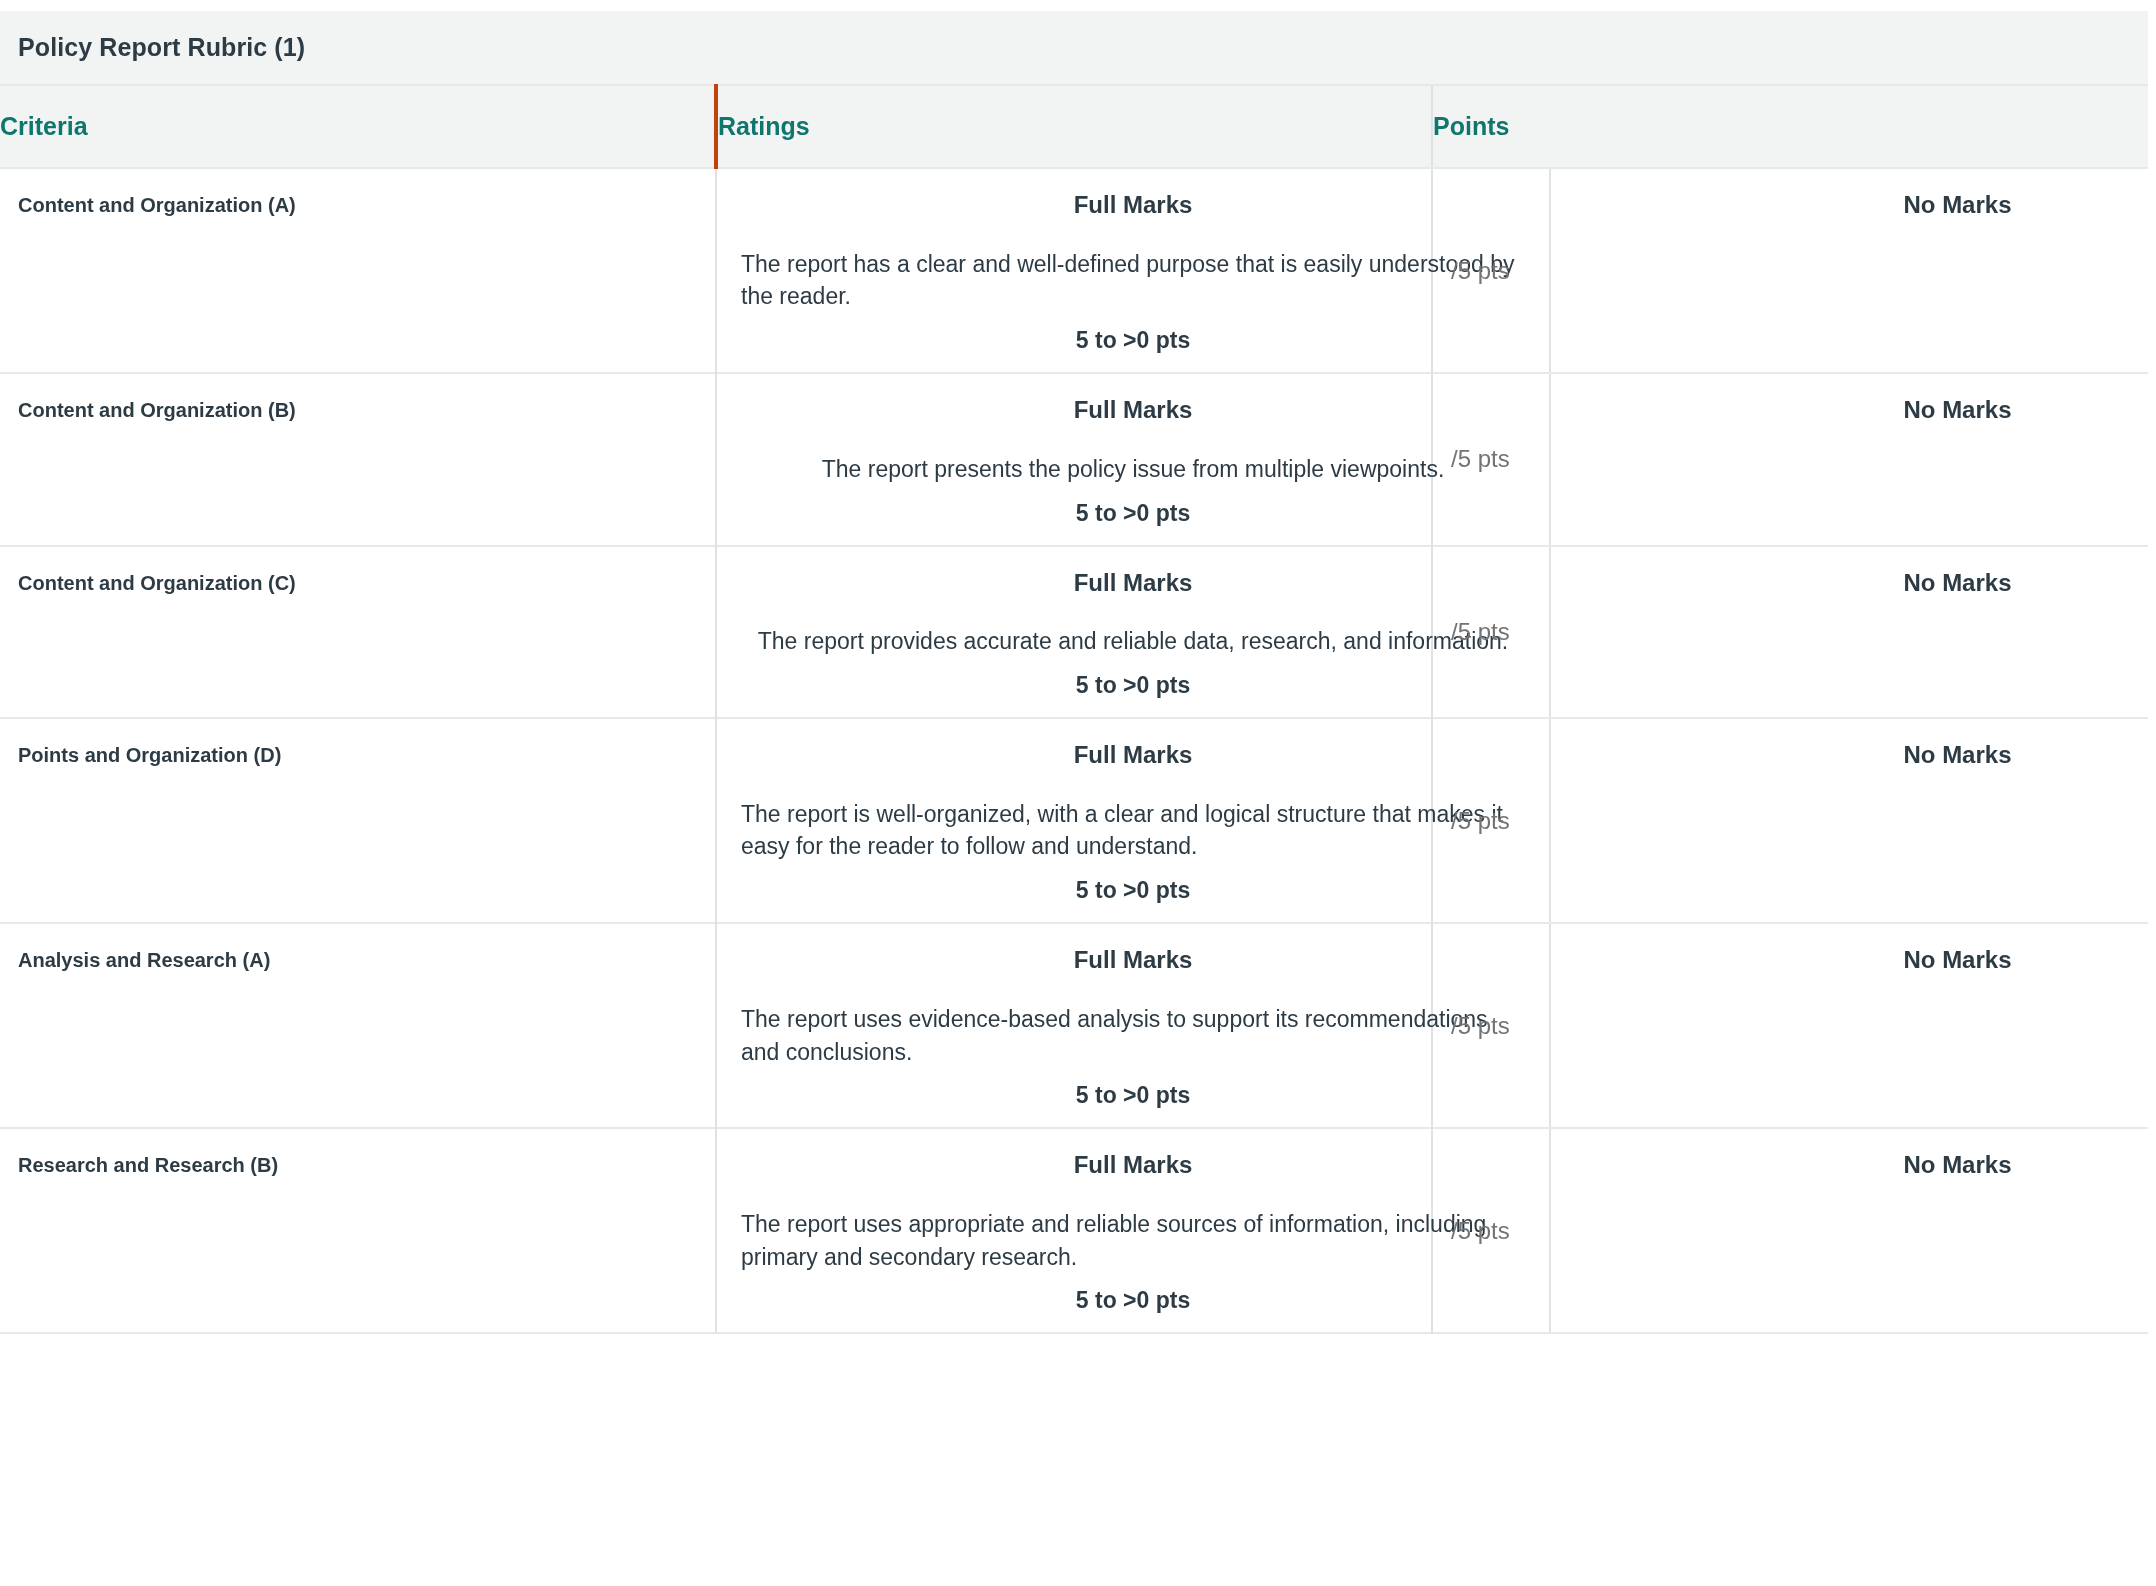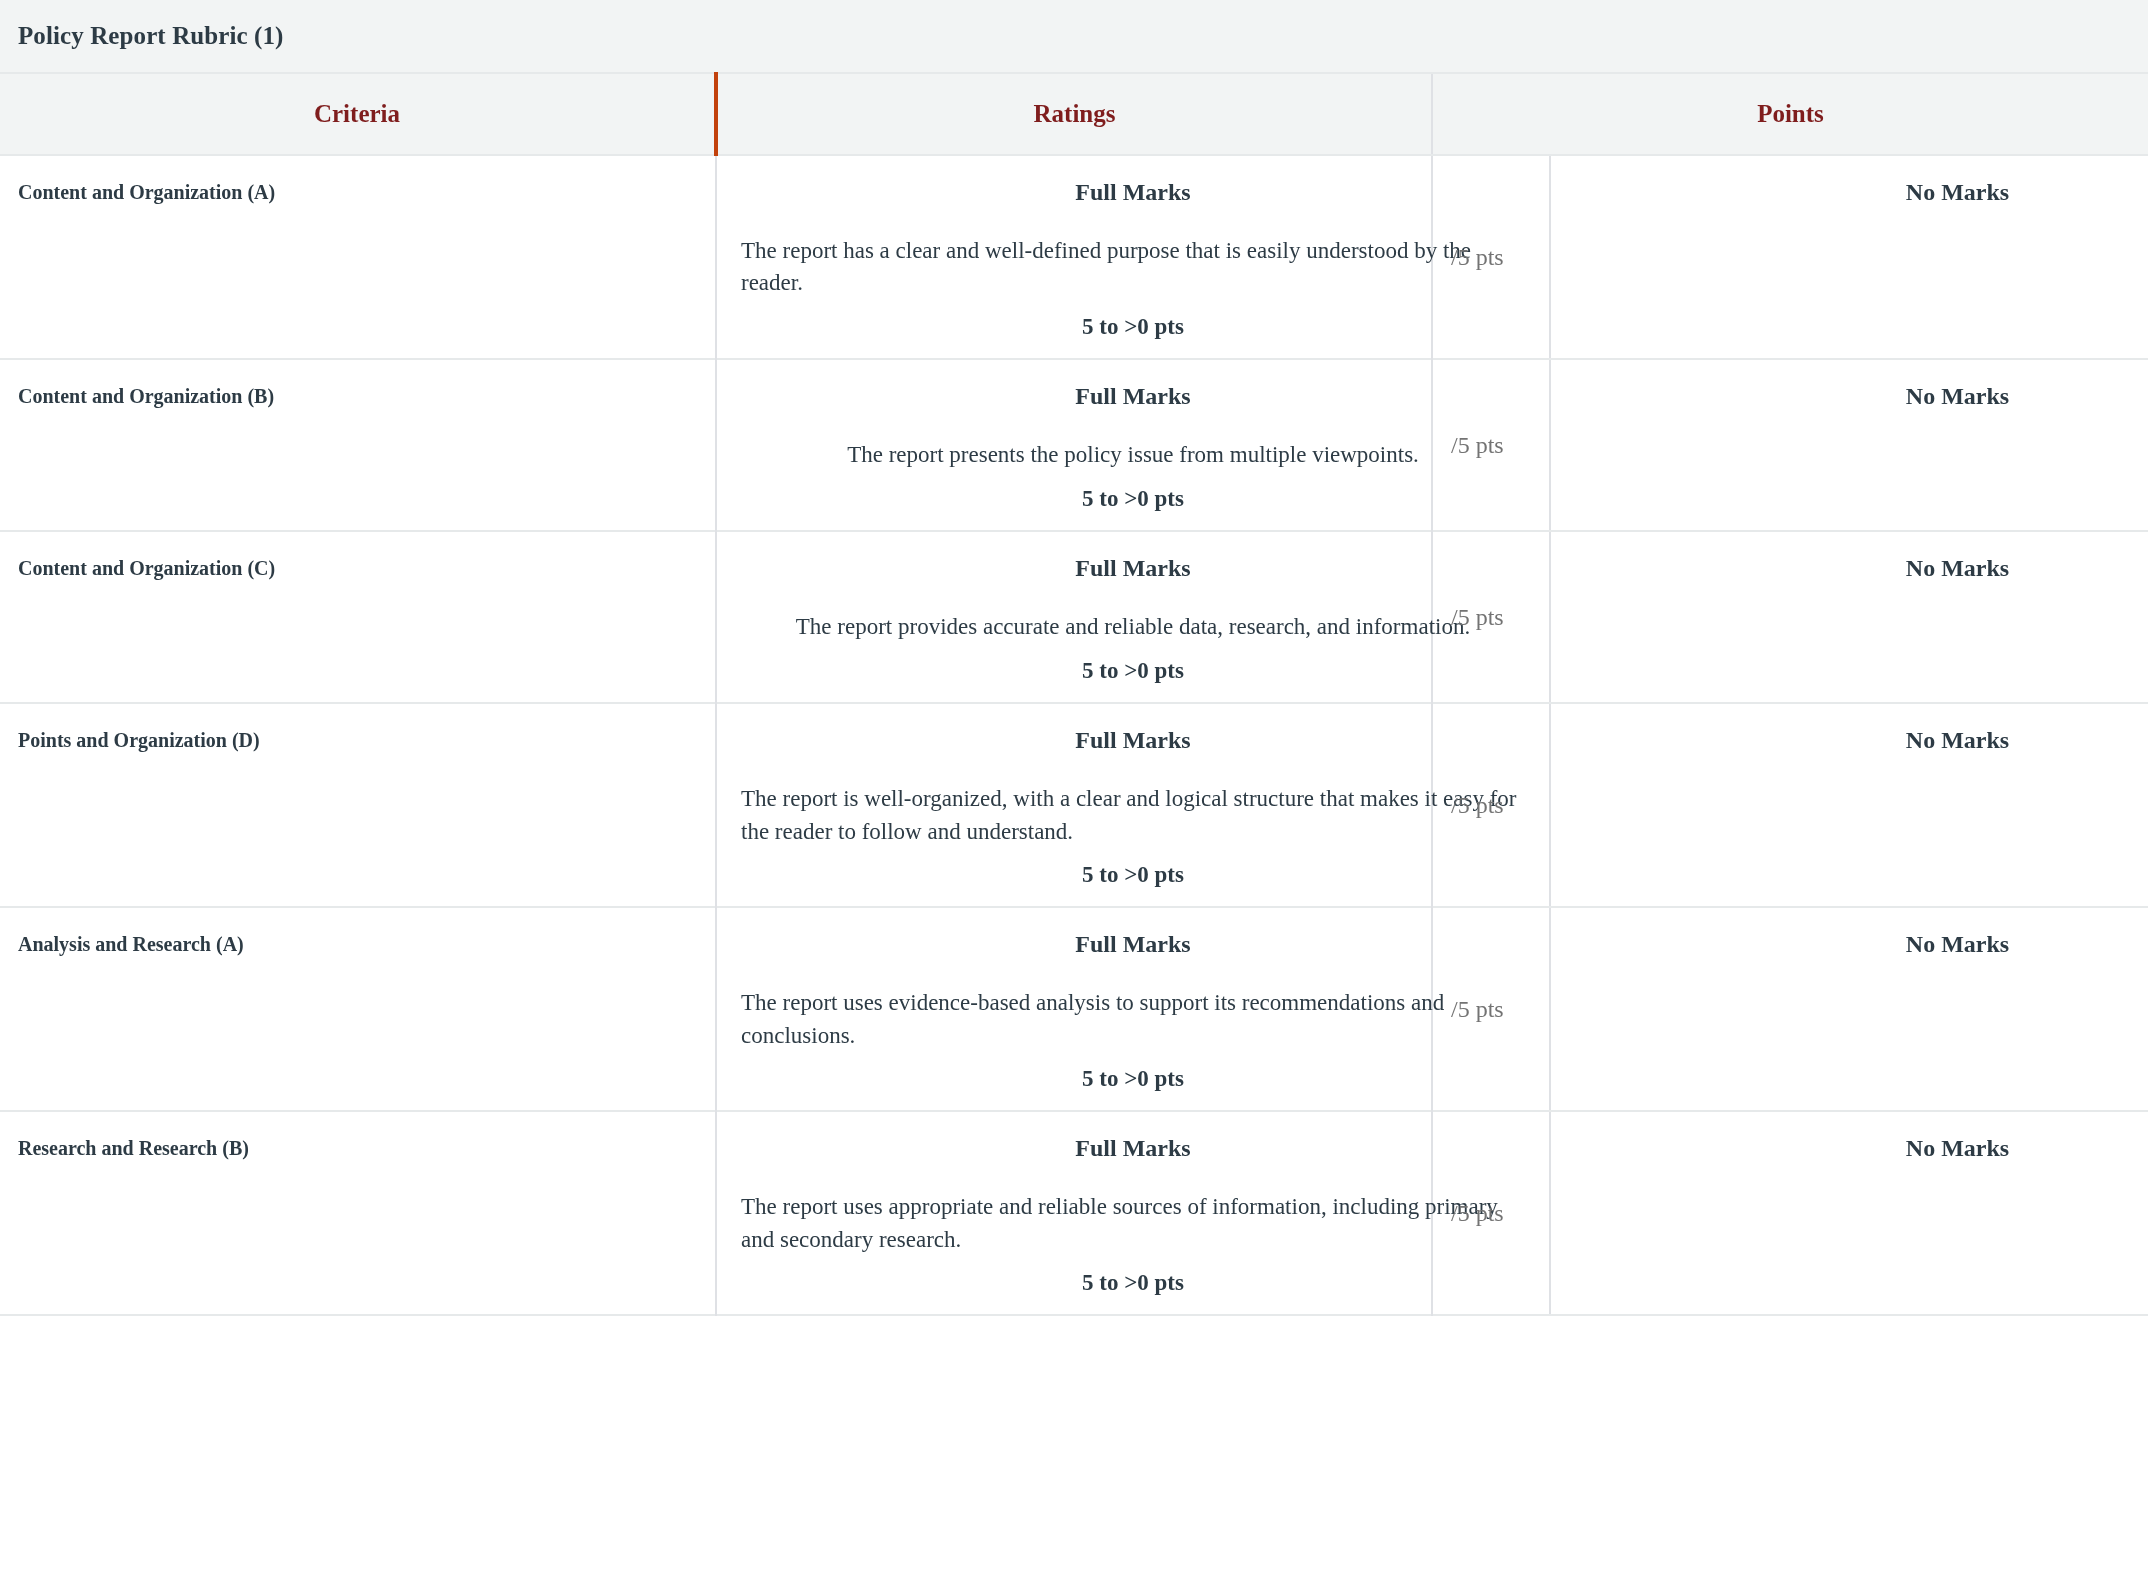--- a/index.html
+++ b/index.html
@@ -10,22 +10,21 @@
     width: 2156px;
   }
   body {
     font-family: "Liberation Sans", sans-serif;
     color: #2d3b45;
     -webkit-font-smoothing: antialiased;
   }
 
   .rubric-wrap {
     width: 1721px;
-    padding: 0 8px 14px 0;
-    font-family: Liberation Serif, serif;
+    padding: 11px 8px 14px 0;
   }
 
   .rubric-table {
     width: 2148px;
     border-collapse: collapse;
     table-layout: fixed;
     background: #ffffff;
   }
 
   
@@ -42,22 +41,22 @@
     letter-spacing: 0.1px;
   }
 
   
   .rubric-table thead.colhead th {
     background: #f2f4f4;
     border-bottom: 2px solid #e6e9ea;
     padding: 26px 0 26px 0;
     font-size: 25px;
     font-weight: bold;
-    color: #7f1d1d;
-    text-align: center;
+    color: #0f766e;
+    text-align: left;
     vertical-align: middle;
     margin-left: 6px;
   }
   th.col-criteria  { width: 335px;  padding-left: 18px; }
   th.col-ratings   { width: 1677px; padding-left: 26px; border-left: 4px solid #c2410c; }
   th.col-points    { width: 136px;  padding-left: 18px; border-left: 2px solid #dfe1e5; }
 
   
   .rubric-table tbody tr { border-bottom: 2px solid #e6e9ea; }
   .rubric-table tbody tr:last-child { border-bottom: 2px solid #e6e9ea; }

